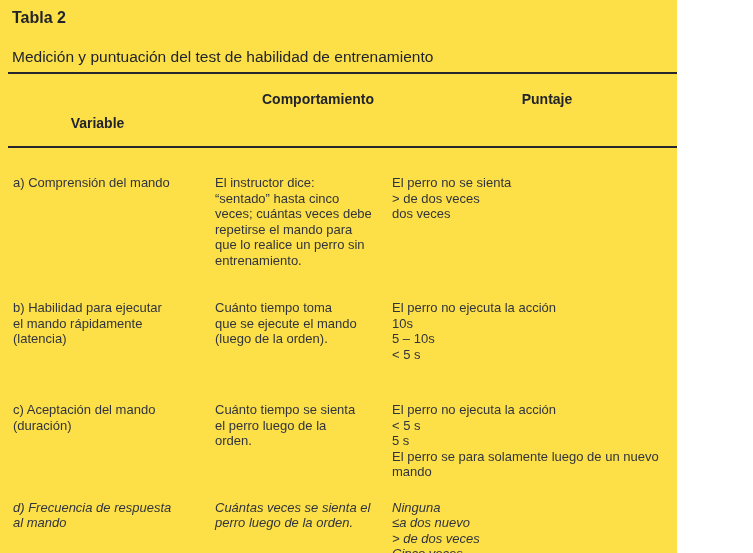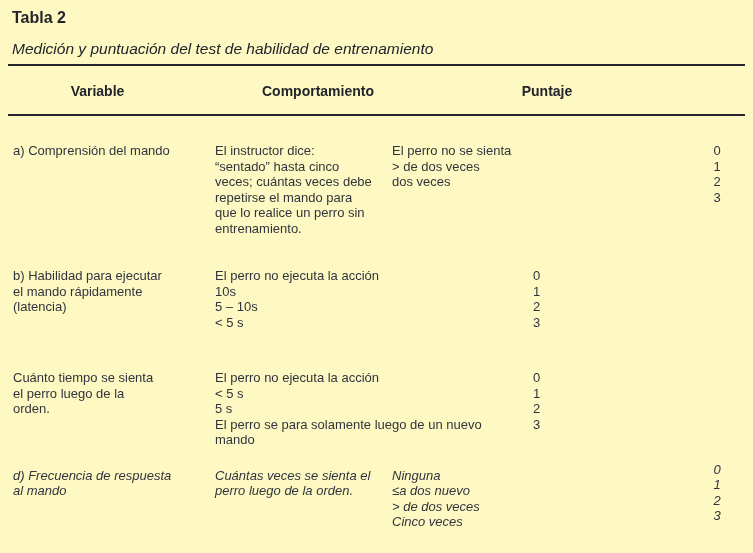--- a/index.html
+++ b/index.html
@@ -2,42 +2,41 @@
 <html><head>
 <meta charset="utf-8">
 <style>
   html, body {
     margin: 0;
     padding: 0;
     background: #ffffff;
   }
   .page {
     position: relative;
-    width: 753px;
+    width: 677px;
     height: 553px;
-    background: #fef9c3;
+    background: #fde047;
     font-family: "Liberation Sans", sans-serif;
     color: #31343d;
     overflow: hidden;
     box-sizing: border-box;
   }
   .caption {
     padding: 8px 0 0 12px;
     color: #22242c;
   }
   .t-label {
     font-size: 16px;
     font-weight: bold;
     line-height: 19px;
   }
   .t-title {
     font-size: 15.5px;
-    font-style: italic;
     line-height: 19px;
-    margin-top: 12px;
+    margin-top: 20px;
   }
   .rule {
     height: 2px;
     background: #26272c;
     margin-left: 8px;
     width: 737px;
   }
   .rule-top { margin-top: 6px; }
   .row {
     display: grid;
@@ -46,21 +45,21 @@
     box-sizing: border-box;
   }
   .thead {
     padding-top: 17px;
     padding-bottom: 14px;
     font-size: 14px;
     font-weight: bold;
     color: #22242c;
     line-height: 17px;
   }
-  .thead .h2 { text-align: center; padding-right: 33px; }
+  .thead .h2 { text-align: center; padding-right: 33px; margin-top: 24px; }
   .thead .h3 { text-align: right; padding-right: 18px; }
   .thead .h4 { text-align: center; padding-right: 9px; margin-left: 21px; }
   .tbody {
     font-size: 13px;
     line-height: 15.5px;
   }
   .cell { box-sizing: border-box; }
   .pre { white-space: pre; }
   .c4 {
     text-align: center;
@@ -113,34 +112,39 @@
           <div class="line score">0</div>
           <div class="line score">1</div>
           <div class="line score">2</div>
           <div class="line score">3</div>
         </div>
       </div>
       <div class="row body-row">
         <div class="cell c1 pre">b) Habilidad para ejecutar
 el mando rápidamente
 (latencia)</div>
+        <div class="cell c2 pre">Cuánto tiempo toma
+que se ejecute el mando
+(luego de la orden).</div>
         <div class="cell c3">
           <div class="line pre">El perro no ejecuta la acción</div>
           <div class="line pre">10s</div>
           <div class="line pre">5 – 10s</div>
           <div class="line pre">&lt; 5 s</div>
         </div>
         <div class="cell c4">
           <div class="line score">0</div>
           <div class="line score">1</div>
           <div class="line score">2</div>
           <div class="line score">3</div>
         </div>
       </div>
       <div class="row body-row">
+        <div class="cell c1 pre">c) Aceptación del mando
+(duración)</div>
         <div class="cell c2 pre">Cuánto tiempo se sienta
 el perro luego de la
 orden.</div>
         <div class="cell c3">
           <div class="line pre">El perro no ejecuta la acción</div>
           <div class="line pre">&lt; 5 s</div>
           <div class="line pre">5 s</div>
           <div class="line pre">El perro se para solamente luego de un nuevo
 mando</div>
         </div>

